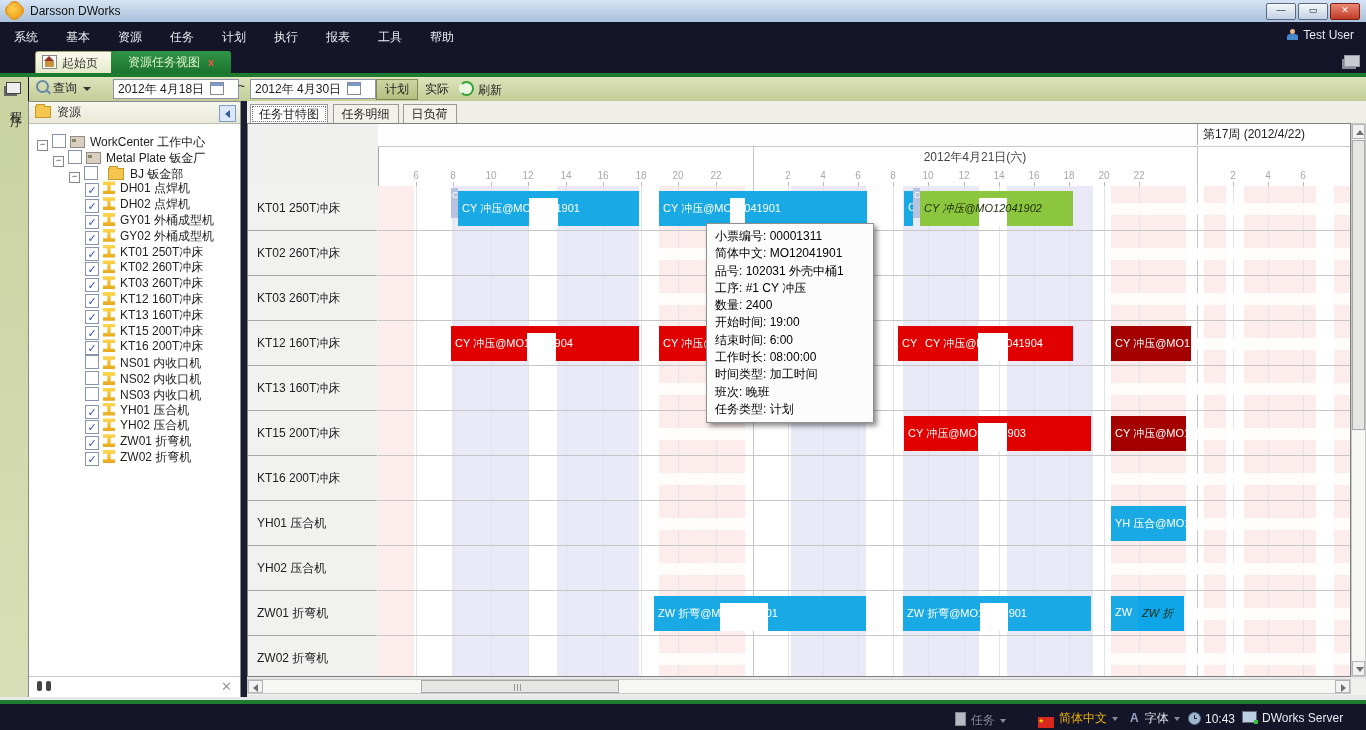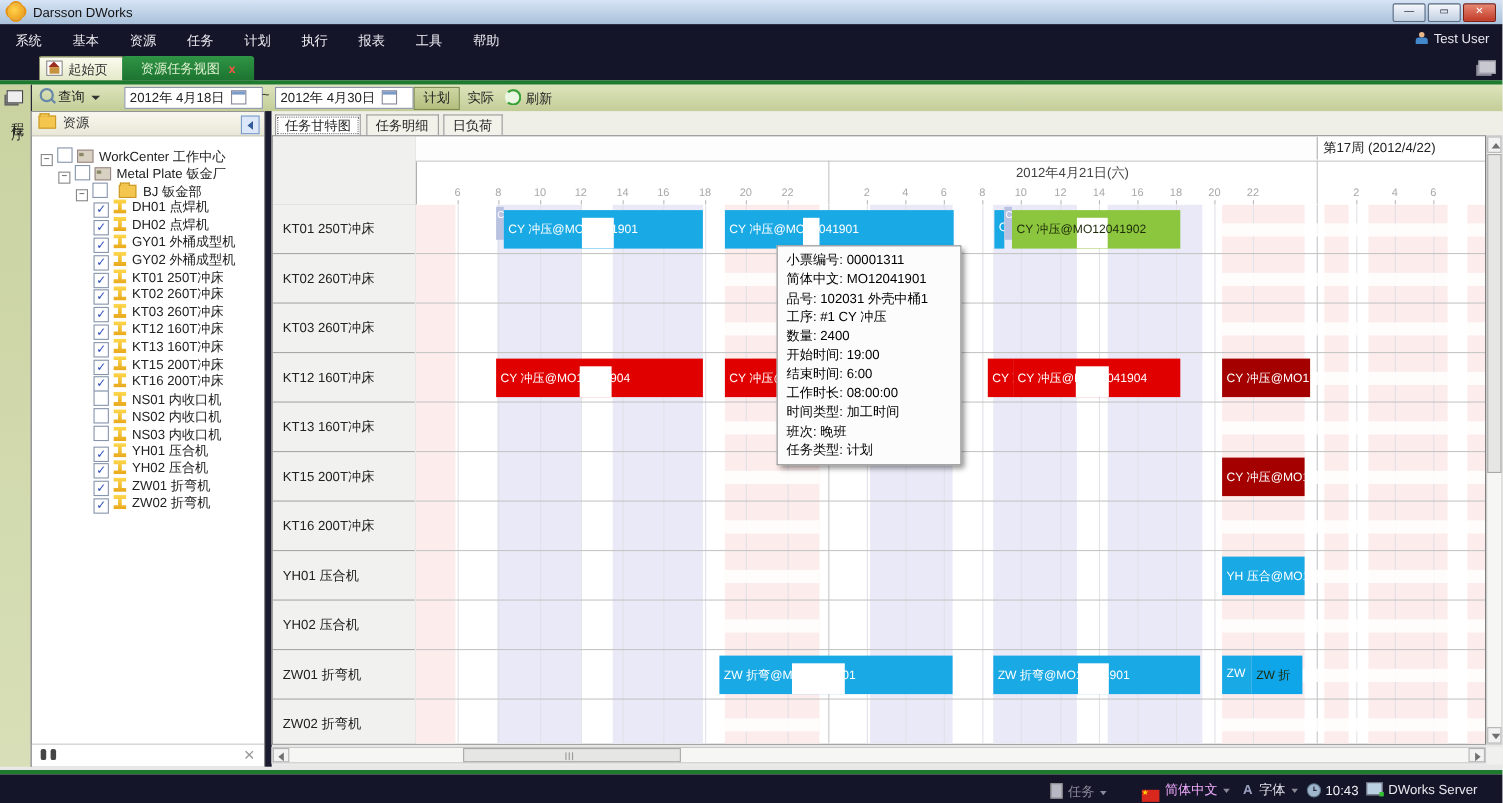--- a/index.html
+++ b/index.html
@@ -84,21 +84,21 @@
   #labelcol{left:0;top:62px;width:130px;height:491px;overflow:hidden;background:#f1f1f0;border-right:1px solid #a8a8a8;}
   .rowlabel{position:absolute;left:0;width:129px;height:45px;line-height:45px;padding-left:9px;font-size:12px;color:#222;border-bottom:1px solid #a8a8a8;box-sizing:border-box;}
   .stripe{position:absolute;top:0;height:491px;}
   .gridv{position:absolute;top:0;width:1px;height:491px;background:#e2e2e8;}
   .gridv.strong{background:#c8c8cc;}
   .rowline{position:absolute;left:0;width:974px;height:1px;background:#c6c6c6;}
   .midband{position:absolute;height:12px;background:rgba(255,255,255,.85);}
   .bar{position:absolute;height:35px;font-size:11px;color:#fff;overflow:hidden;white-space:nowrap;}
   .bar .lbl{position:absolute;left:4px;top:10px;z-index:3;}
   .bar .notch{position:absolute;top:7px;bottom:0;background:#fff;z-index:1;}
-  .bar.green{color:#1c2a08;}
+  .bar.green{color:#1c2a08;font-style:italic;}
   .bar.marker{height:30px;font-size:9px;}
   
   #tooltip{left:706px;top:223px;width:150px;background:#fcfcfc;border:1px solid #909090;box-shadow:3px 3px 5px rgba(0,0,0,.45);padding:4px 8px;z-index:50;}
   #tooltip div{font-size:12px;color:#000000;line-height:17.3px;white-space:nowrap;}
   
   .sb-btn{position:absolute;background:#f2f2f2;border:1px solid #b4b4b4;box-sizing:border-box;}
   .sb-track{position:absolute;background:#f6f6f4;border:1px solid #c8c8c8;box-sizing:border-box;}
   .sb-thumb{position:absolute;background:#e6e6e4;border:1px solid #a8a8a8;box-sizing:border-box;}
   .tri{position:absolute;width:0;height:0;}
   #hscroll-zone{left:247px;top:679px;width:1119px;height:16px;background:#f0f0ee;}
@@ -350,20 +350,24 @@
       </div>
       <div class="bar darkred" style="left: 733px; width: 80px; top: 140px; background: rgb(164, 0, 0);">
         <span class="lbl">CY 冲压@MO1</span>
       </div>
       <div class="rowline" style="top: 224px;"></div>
       <div class="midband" style="left: 281px; width: 86px; top: 197px;"></div>
       <div class="midband" style="left: 733px; width: 241px; top: 197px;"></div>
       <div class="rowline" style="top: 269px;"></div>
       <div class="midband" style="left: 281px; width: 86px; top: 242px;"></div>
       <div class="midband" style="left: 733px; width: 241px; top: 242px;"></div>
+      <div class="bar red" style="left: 526px; width: 187px; top: 230px; background: rgb(225, 0, 0);">
+        <div class="notch" style="left: 74px; width: 29px;"></div>
+        <span class="lbl">CY 冲压@MO12041903</span>
+      </div>
       <div class="bar darkred" style="left: 733px; width: 75px; top: 230px; background: rgb(164, 0, 0);">
         <span class="lbl">CY 冲压@MO1</span>
       </div>
       <div class="rowline" style="top: 314px;"></div>
       <div class="midband" style="left: 281px; width: 86px; top: 287px;"></div>
       <div class="midband" style="left: 733px; width: 241px; top: 287px;"></div>
       <div class="rowline" style="top: 359px;"></div>
       <div class="midband" style="left: 281px; width: 86px; top: 332px;"></div>
       <div class="midband" style="left: 733px; width: 241px; top: 332px;"></div>
       <div class="bar cyan" style="left: 733px; width: 75px; top: 320px; background: rgb(25, 169, 229);">
@@ -428,17 +432,17 @@
     <div>结束时间: 6:00</div>
     <div>工作时长: 08:00:00</div>
     <div>时间类型: 加工时间</div>
     <div>班次: 晚班</div>
     <div>任务类型: 计划</div>
   </div>
 
 <div class="abs" id="statusgreen"></div>
 <div class="abs" id="statusbar">
   <span class="sb-item" style="left:955px;"><span class="clip-icon"></span><span style="color:#8a8a98;">任务</span><span class="small-dd"></span></span>
-  <span class="sb-item" style="left:1038px;"><span class="flag">★</span><span style="color:#f0abfc;font-family:Liberation Serif, serif;">简体中文</span><span class="small-dd"></span></span>
+  <span class="sb-item" style="left:1038px;"><span class="flag">★</span><span style="color:#eab308;font-family:Liberation Serif, serif;">简体中文</span><span class="small-dd"></span></span>
   <span class="sb-item" style="left:1130px;"><span style="color:#9aa2c0;font-weight:bold;">A</span><span style="color:#e0e0e8;margin-left:6px;">字体</span><span class="small-dd"></span></span>
   <span class="sb-item" style="left:1188px;"><span class="clock-icon"></span><span style="color:#f0f0f4;">10:43</span></span>
   <span class="sb-item" style="left:1242px;"><span class="monitor-icon"></span><span style="color:#e8e8ee;">DWorks Server</span></span>
 </div>
 
 </body></html>

